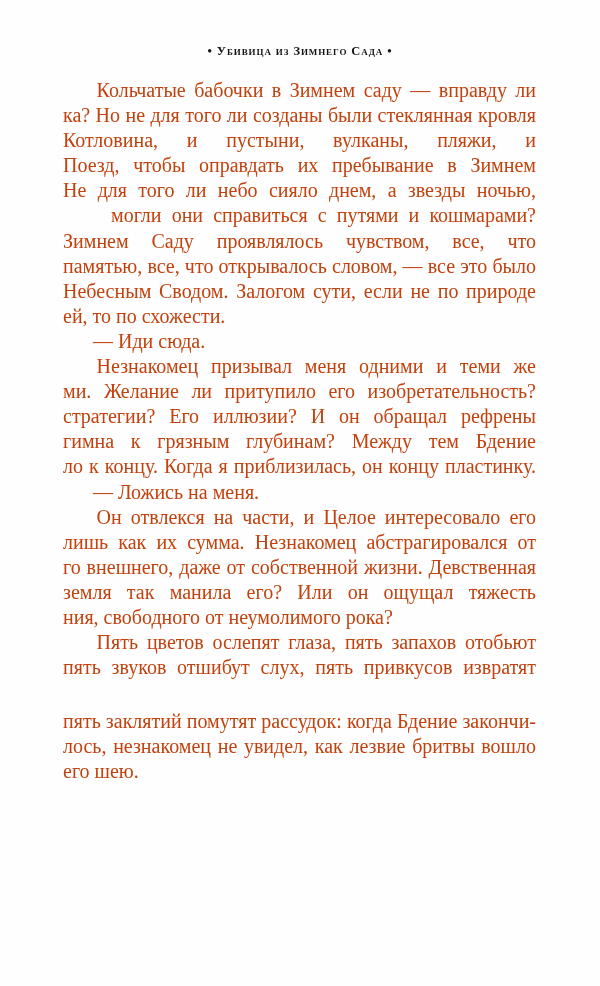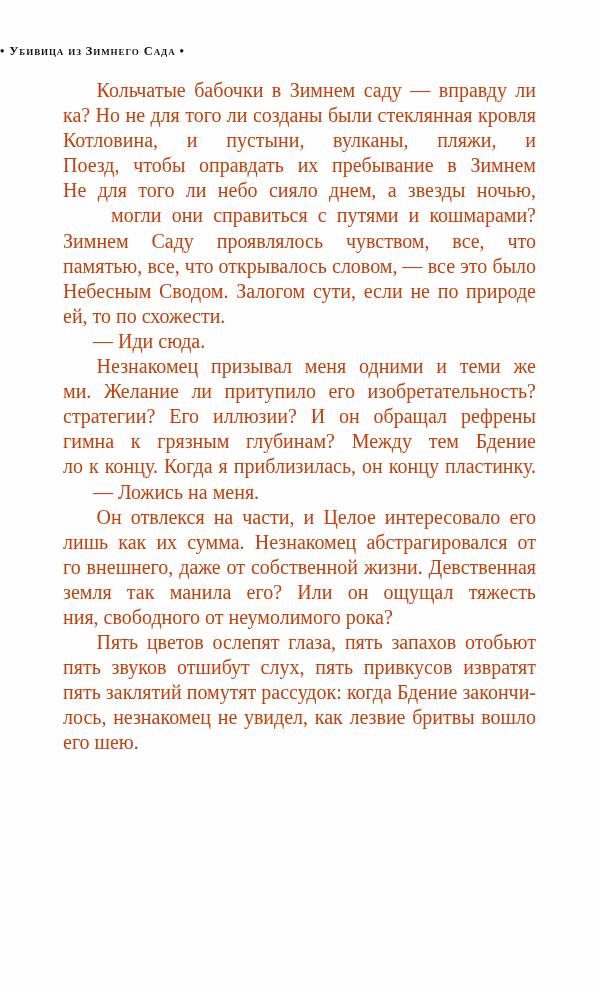--- a/index.html
+++ b/index.html
@@ -22,20 +22,21 @@
     width: 600px;
     height: 986px;
     background: #fefefe;
     box-sizing: border-box;
   }
   .running-head {
     position: absolute;
     top: 44px;
     left: 0;
     width: 600px;
+    text-align: center;
     font-size: 12.5px;
     font-weight: 700;
     letter-spacing: 0.9px;
     color: #141414;
     font-variant: small-caps;
     white-space: nowrap;
   }
   .textblock {
     position: absolute;
     top: 78px;
@@ -85,18 +86,18 @@
       <div class="ln" style="white-space: normal;"><span>гимна к грязным глубинам? Между тем Бдение подходи-</span></div>
       <div class="ln" style="white-space: normal;"><span>ло к концу. Когда я приблизилась, он концу пластинку.</span></div>
       <div class="ln short">      — Ложись на меня.</div>
       <div class="ln" style="white-space: normal;"><span style="display: inline-block; width: 33.6px;"></span><span>Он отвлекся на части, и Целое интересовало его</span></div>
       <div class="ln" style="white-space: normal;"><span>лишь как их сумма. Незнакомец абстрагировался от все-</span></div>
       <div class="ln" style="white-space: normal;"><span>го внешнего, даже от собственной жизни. Девственная ли</span></div>
       <div class="ln" style="white-space: normal;"><span>земля так манила его? Или он ощущал тяжесть наслажде-</span></div>
       <div class="ln short">ния, свободного от неумолимого рока?</div>
       <div class="ln" style="white-space: normal;"><span style="display: inline-block; width: 33.6px;"></span><span>Пять цветов ослепят глаза, пять запахов отобьют нюх,</span></div>
       <div class="ln" style="white-space: normal;"><span>пять звуков отшибут слух, пять привкусов извратят вкус,</span></div>
-      <div class="ln" style="white-space: normal;"><span>пять заклятий помутят рассудок: когда Бдение закончи-</span></div>
+      <div class="ln" style="white-space: normal; margin-top: 29px;"><span>пять заклятий помутят рассудок: когда Бдение закончи-</span></div>
       <div class="ln" style="white-space: normal;"><span>лось, незнакомец не увидел, как лезвие бритвы вошло в</span></div>
       <div class="ln short">его шею.</div>
     </div>
 
 </div>
 
 </body></html>

